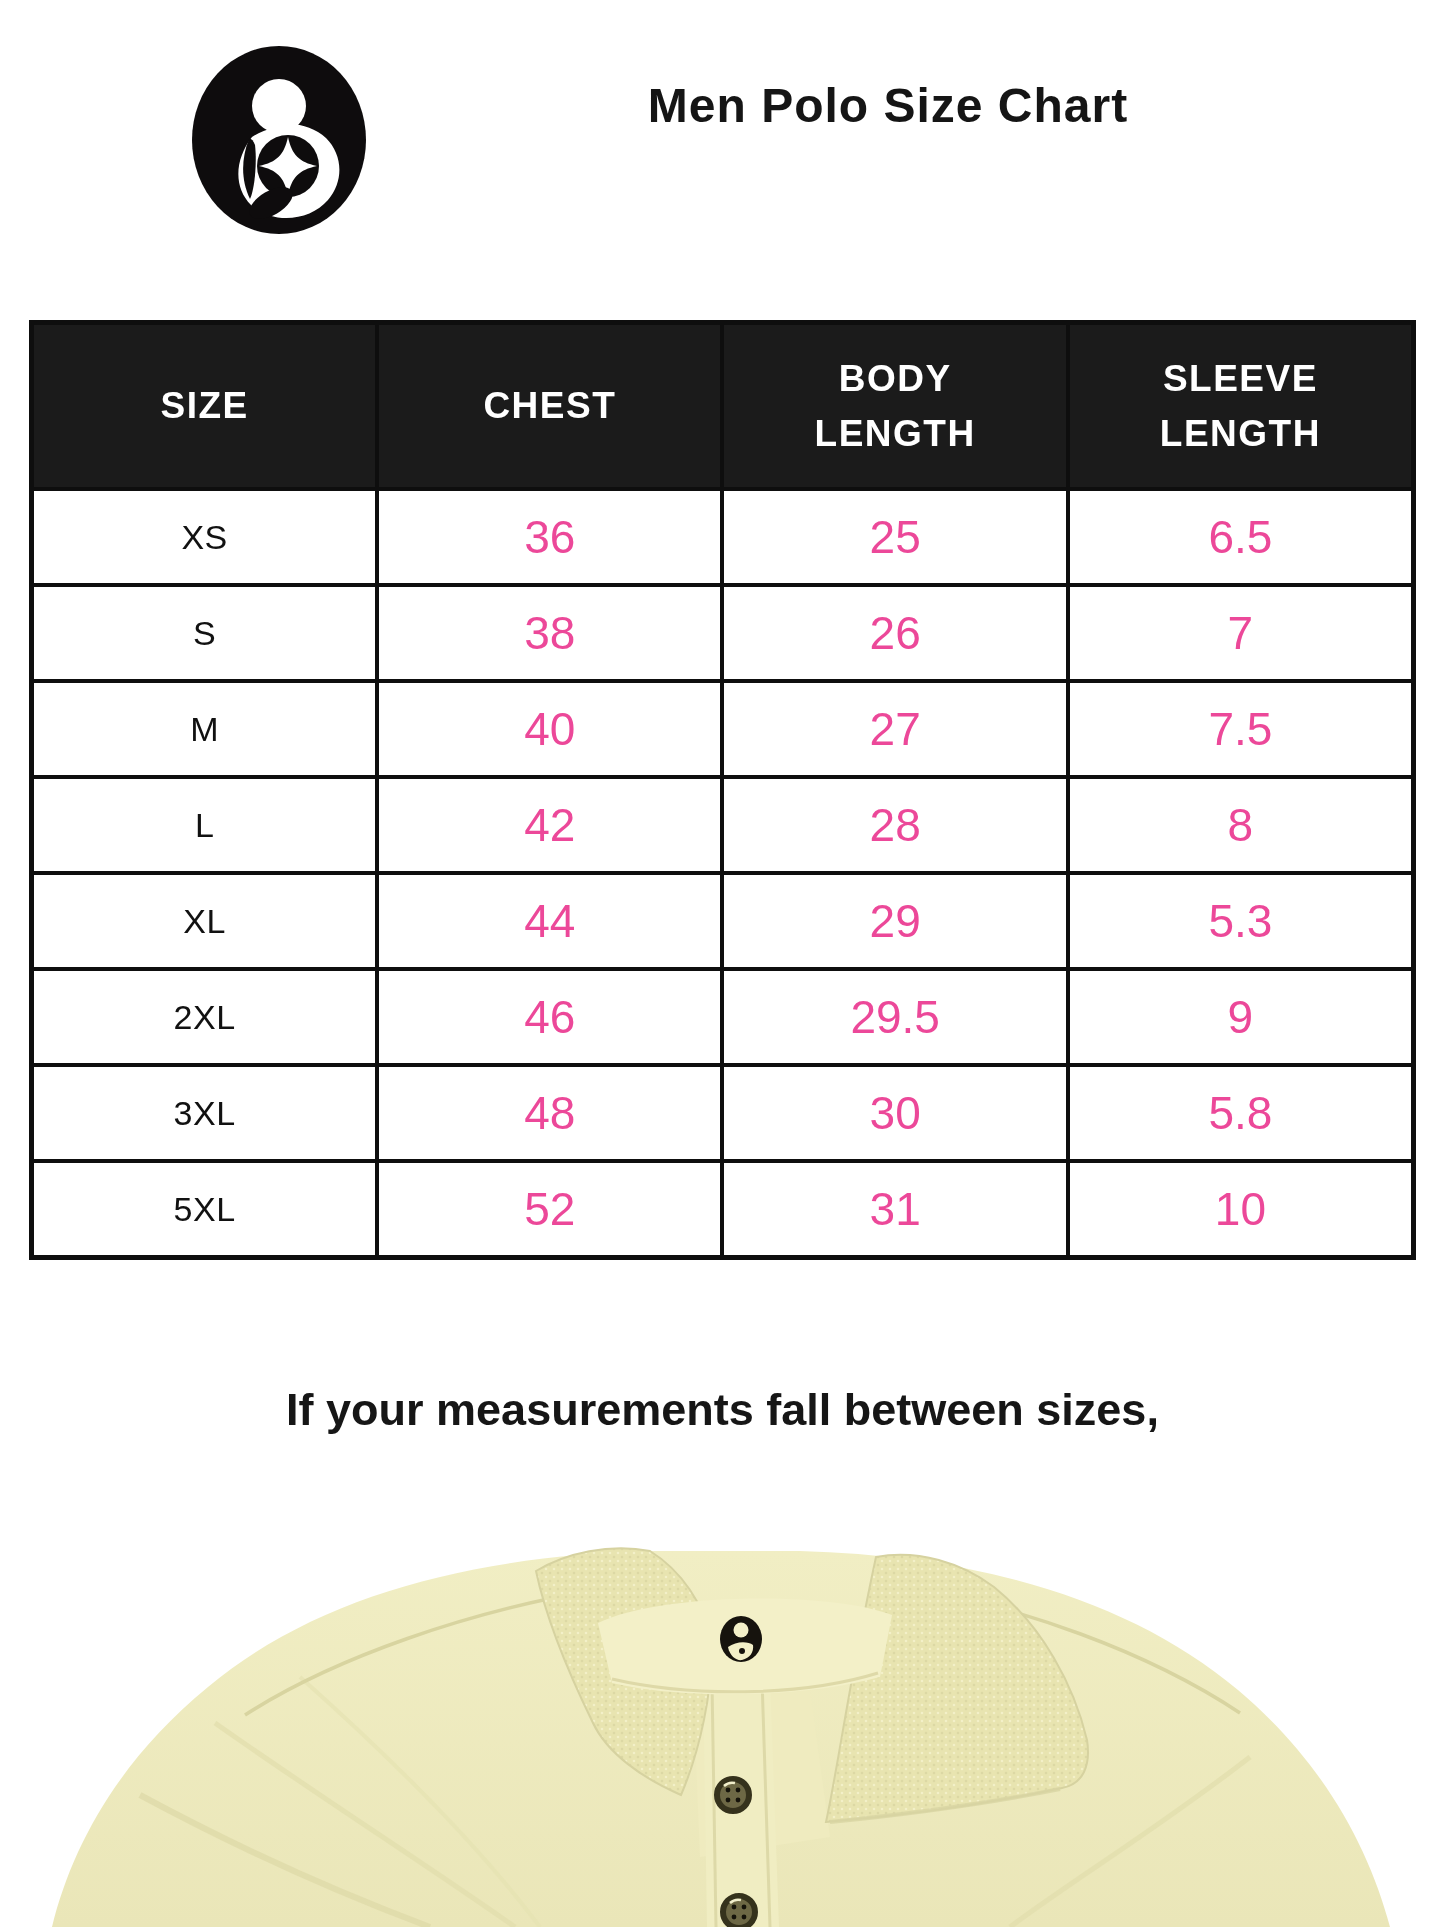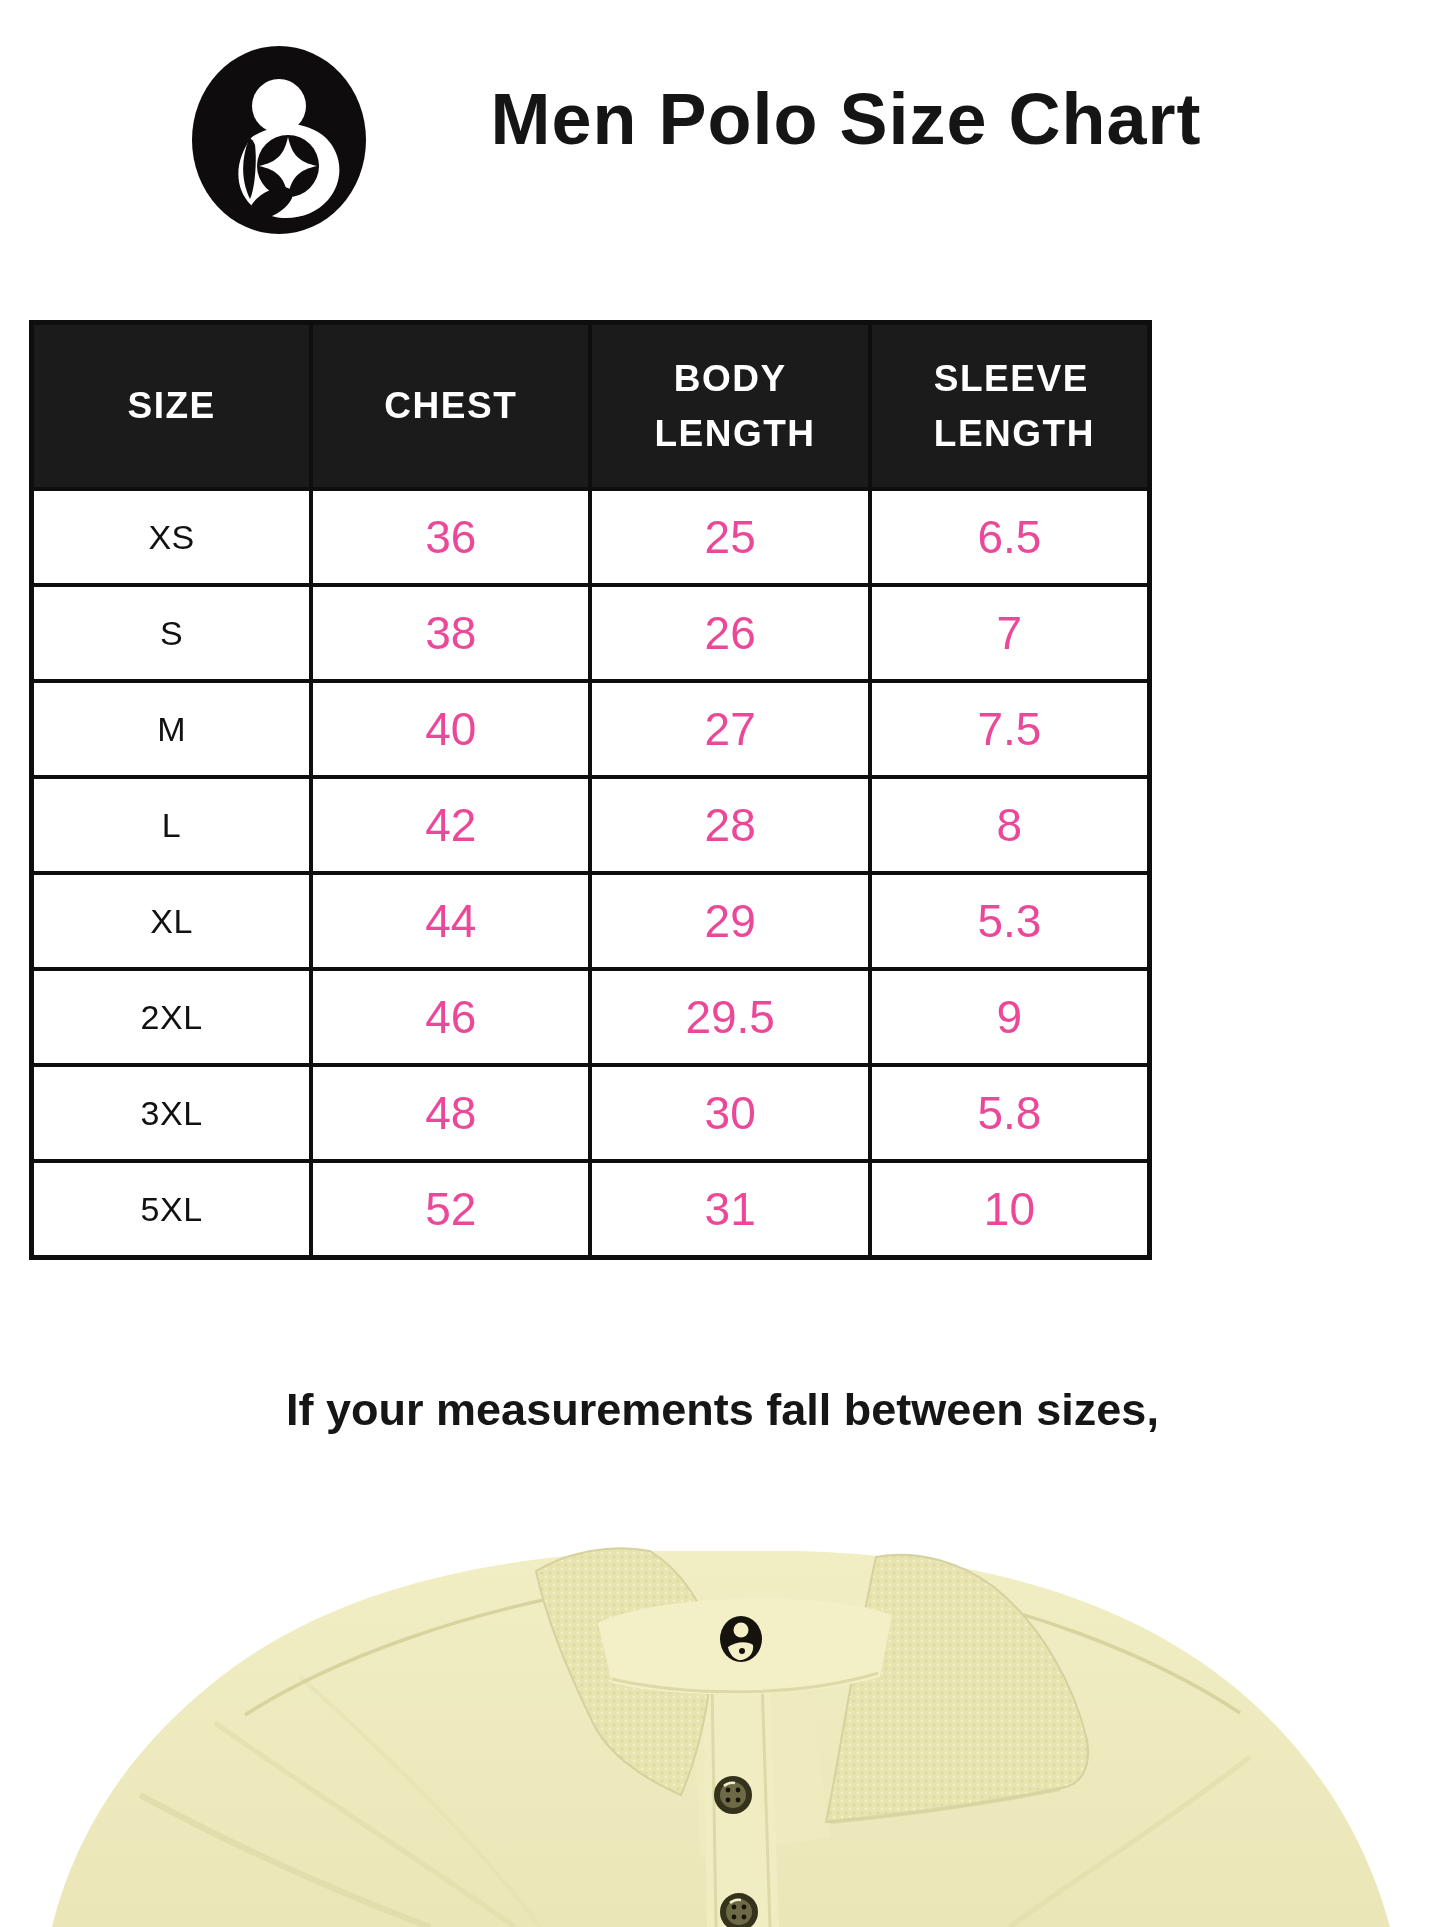--- a/index.html
+++ b/index.html
@@ -17,36 +17,36 @@
   }
   .brand-logo {
     position: absolute;
     left: 191px;
     top: 45px;
     width: 176px;
     height: 190px;
   }
   .page-title {
     position: absolute;
-    left: 376px;
+    left: 418px;
     top: 80px;
     width: 940px;
     text-align: center;
-    font-size: 72px;
+    font-size: 48px;
     font-weight: 800;
     color: #151515;
     letter-spacing: 1px;
     line-height: 1.1;
     white-space: nowrap;
   }
   table.size-table {
     position: absolute;
     left: 29px;
     top: 320px;
-    width: 1123px;
+    width: 1387px;
     border-collapse: collapse;
     table-layout: fixed;
     border: 5px solid #0e0e0e;
   }
   .size-table th, .size-table td {
     border: 4px solid #0e0e0e;
     text-align: center;
     vertical-align: middle;
   }
   .size-table th {

